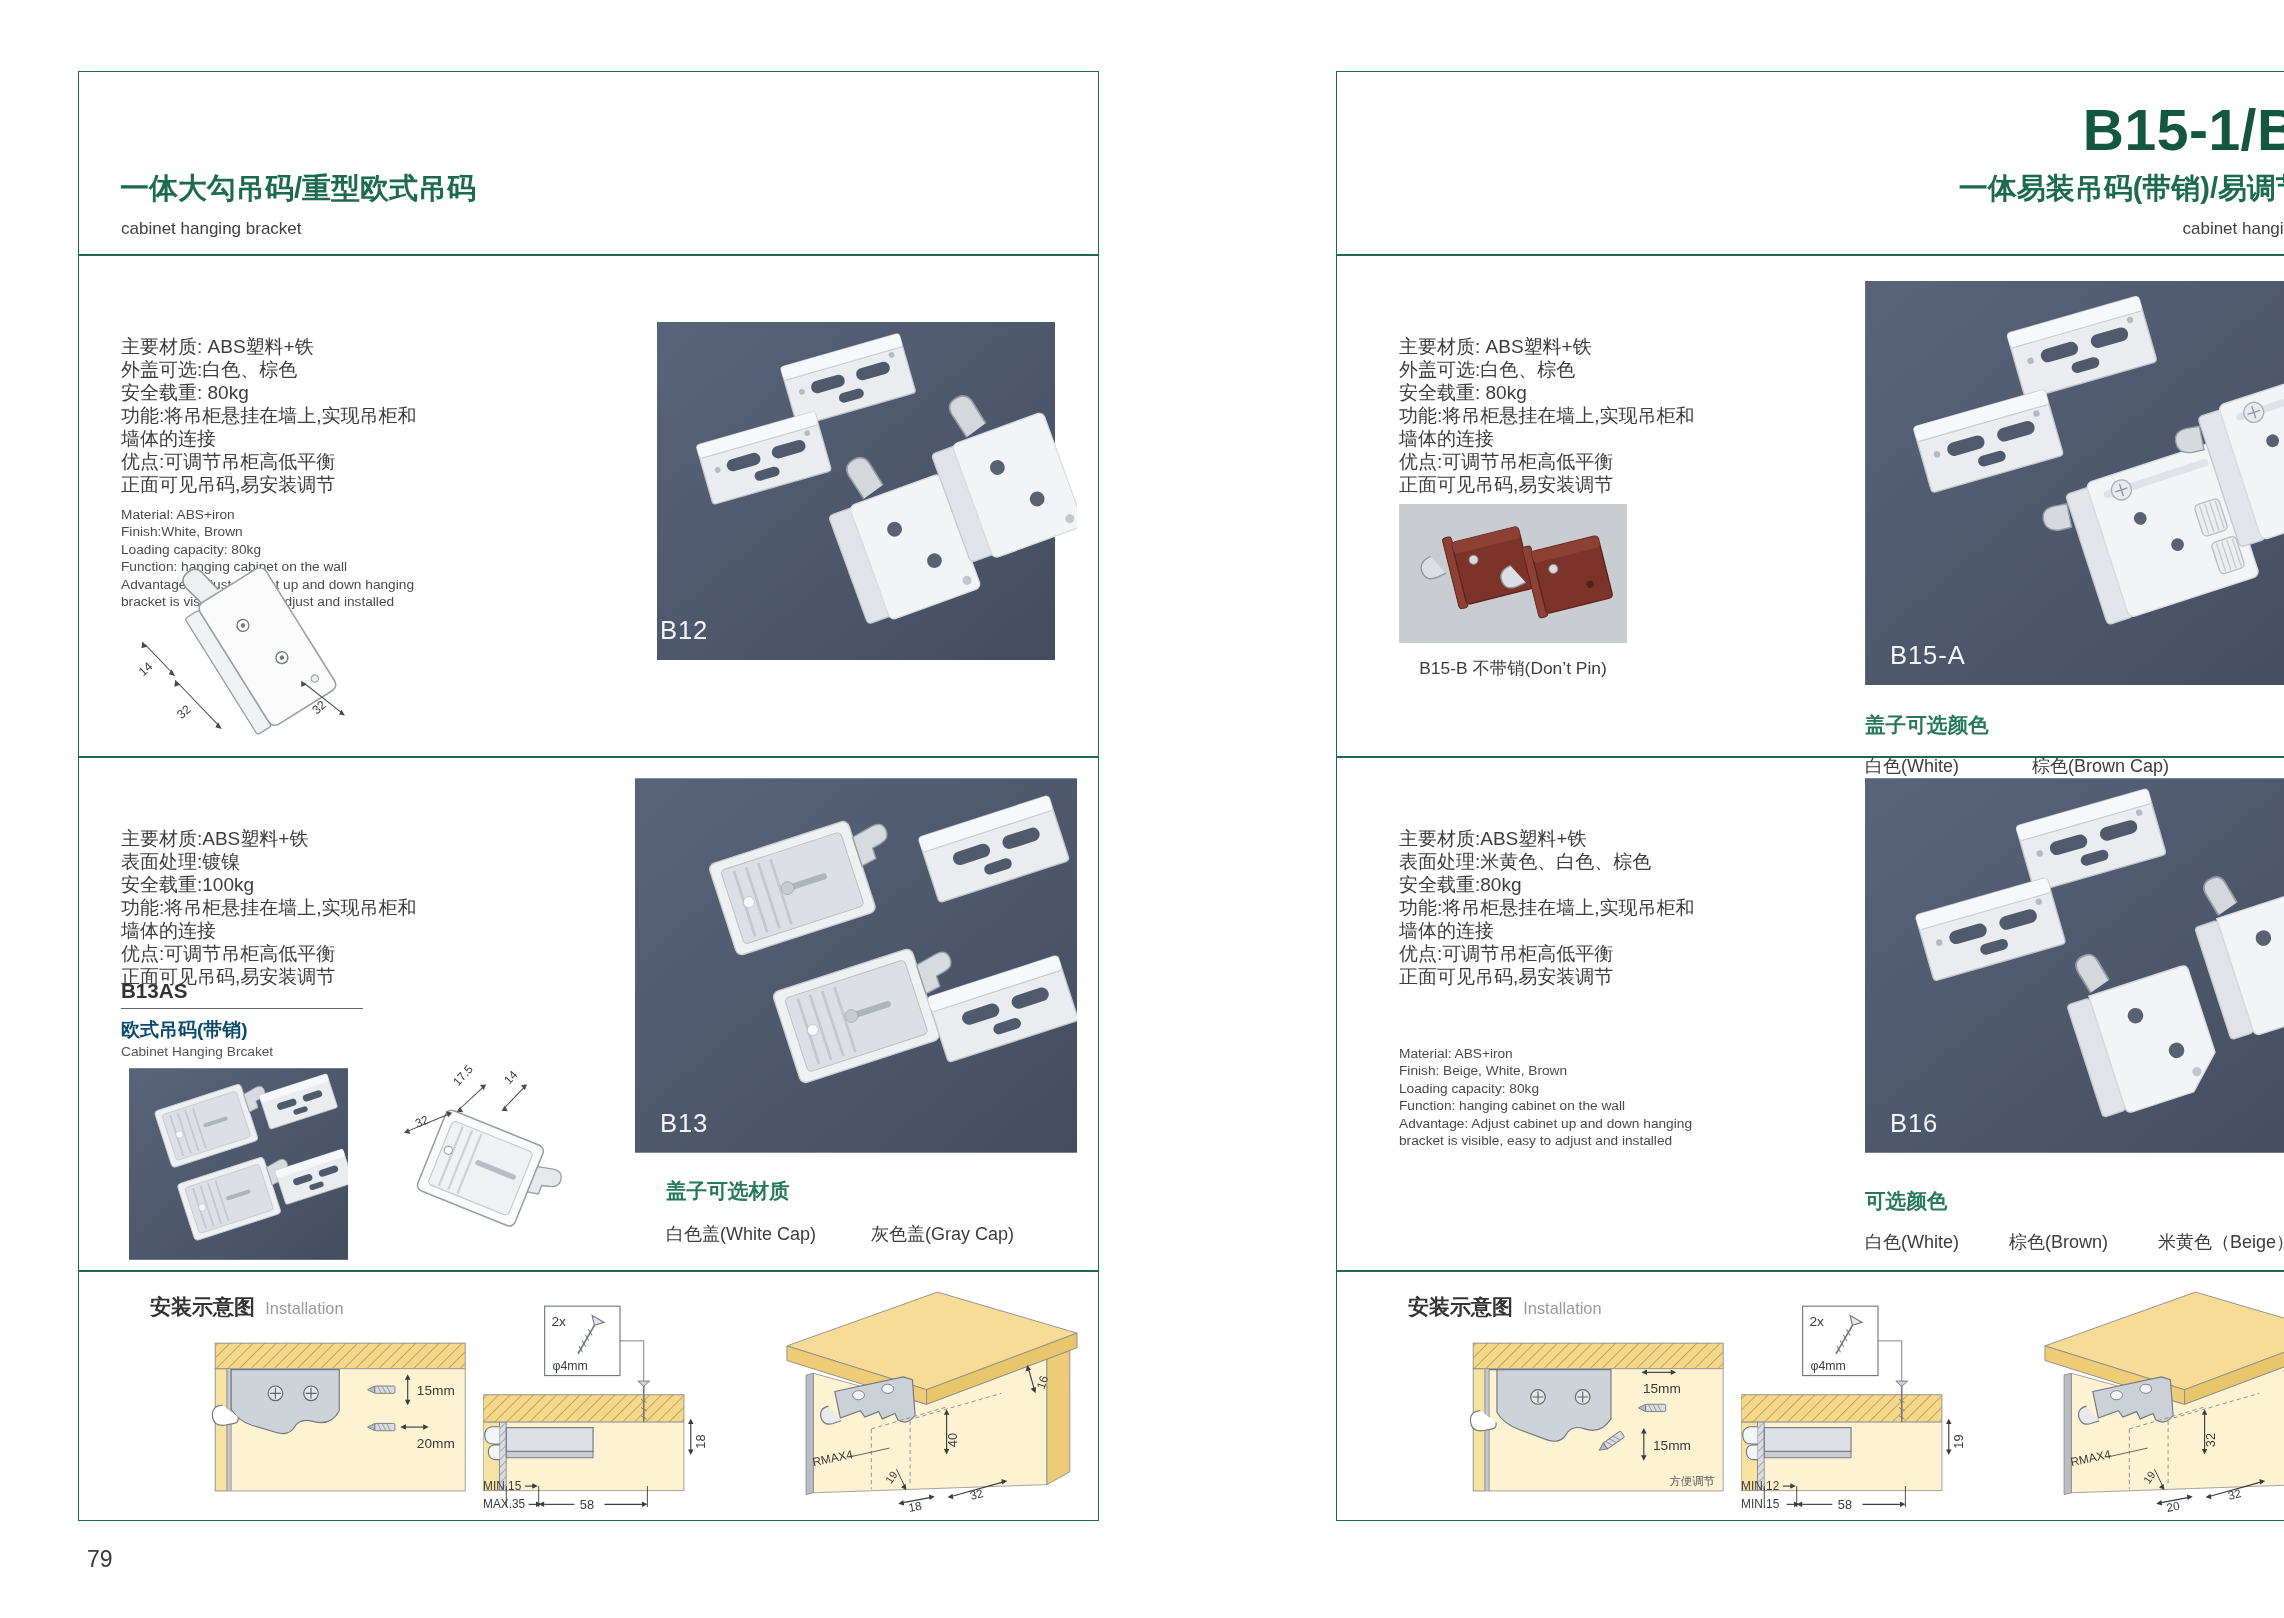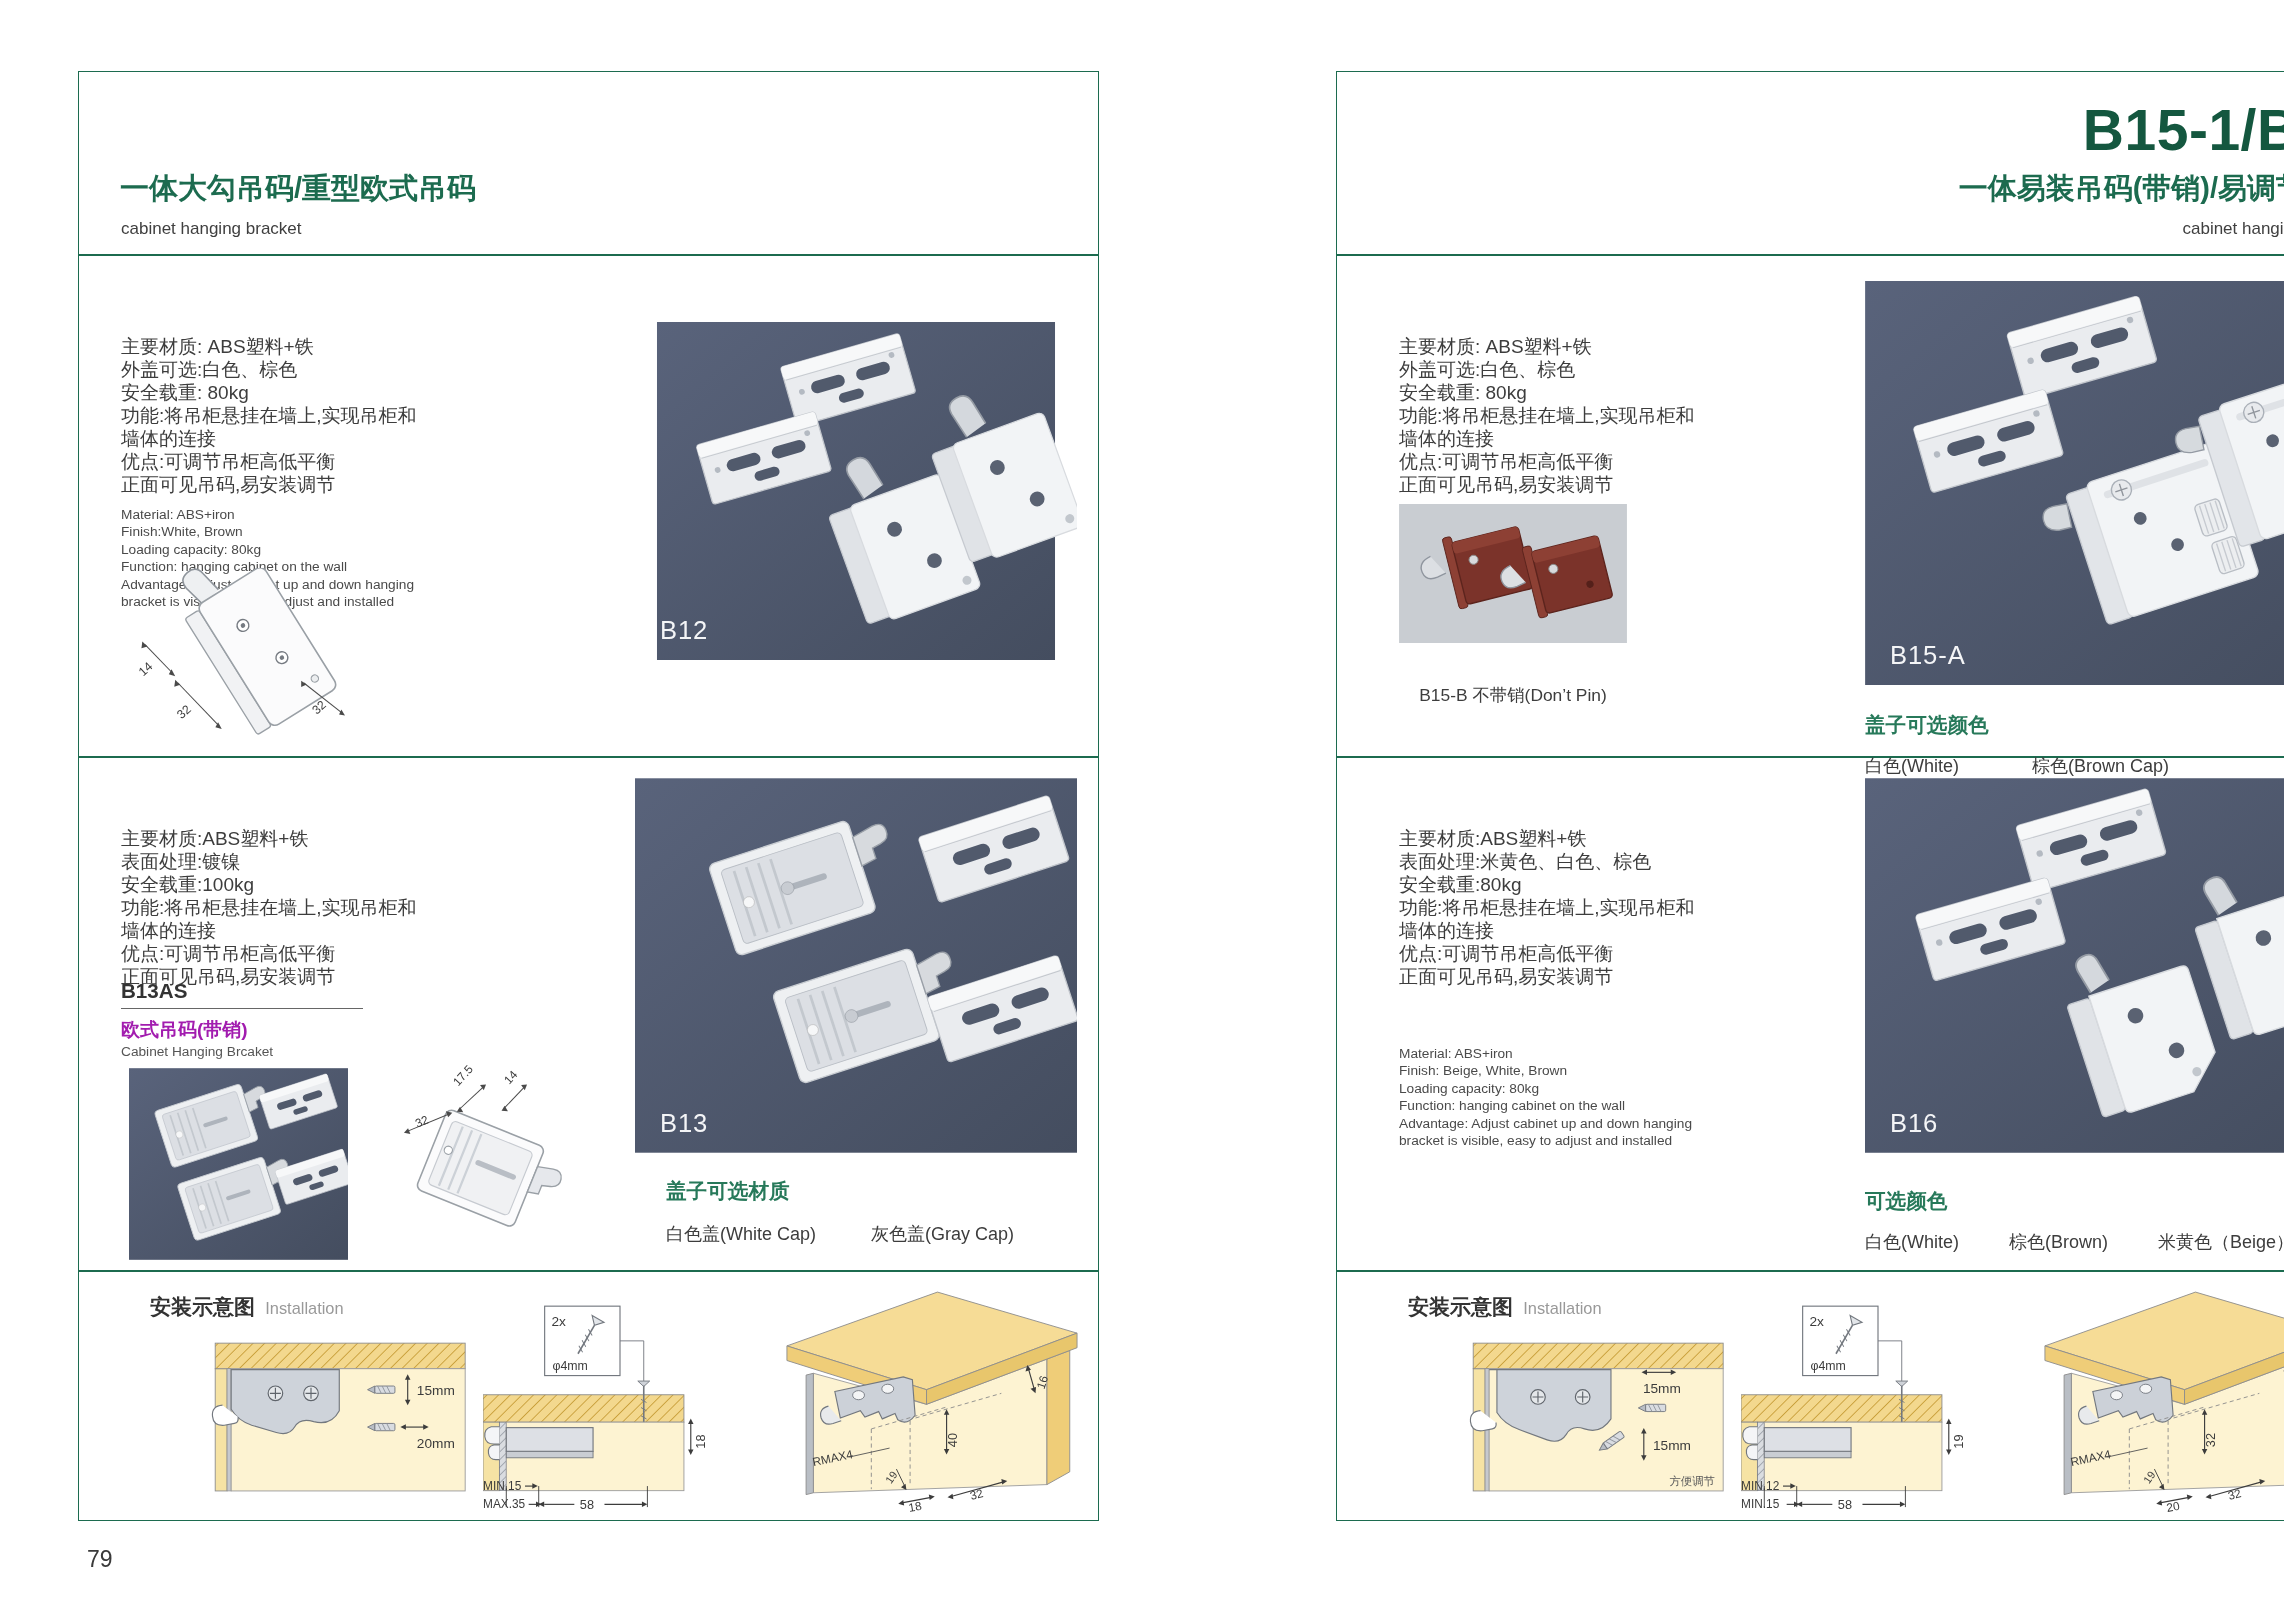--- a/index.html
+++ b/index.html
@@ -10,21 +10,21 @@
   .hline{position:absolute;left:0;right:0;height:1.8px;background:#1c6b4f;}
   .abs{position:absolute;}
   .title{font-size:57px;font-weight:800;color:#14573f;letter-spacing:0.5px;white-space:nowrap;}
   .subtitle{font-size:29px;font-weight:700;color:#1c6b4f;white-space:nowrap;}
   .category{font-size:17px;color:#3f3f3f;white-space:nowrap;}
   .ta-right{text-align:right;}
   .cn-specs div{font-size:19px;line-height:23px;color:#3d3d3d;white-space:nowrap;}
   .en-specs div{font-size:13.7px;line-height:17.4px;color:#4a4a4a;white-space:nowrap;}
   .model-code{font-size:20.6px;font-weight:600;color:#333;}
   .model-underline{height:1.4px;background:#666;}
-  .model-cn{font-size:19px;font-weight:700;color:#a21caf;white-space:nowrap;}
+  .model-cn{font-size:19px;font-weight:700;color:#0c4a6e;white-space:nowrap;}
   .model-en{font-size:13.7px;color:#555;white-space:nowrap;}
   .photo{position:absolute;overflow:hidden;}
   .photo svg{display:block;width:100%;height:100%;}
   .photo-label{position:absolute;left:25px;bottom:14.6px;font-size:25.6px;color:#f4f5f7;letter-spacing:0.9px;}
   .caption{font-size:17.4px;color:#3d3d3d;text-align:center;white-space:nowrap;}
   .opt-heading{font-size:20.6px;font-weight:700;color:#27795a;white-space:nowrap;}
   .opt-row{display:flex;font-size:18px;color:#3d3d3d;white-space:nowrap;}
   .install-heading{white-space:nowrap;}
   .ih-cn{font-size:21px;font-weight:700;color:#333;}
   .ih-en{font-size:16.4px;color:#999;margin-left:8.2px;}
@@ -439,21 +439,21 @@
         <g transform="translate(290,105) rotate(-14)">
           <path d="M-52,18 q-30,6 -26,30 q4,22 30,18 l20,-4" fill="#dcdfe3" stroke="#8f959e" stroke-width="3"></path>
           <rect x="-18" y="-14" width="20" height="160" rx="6" fill="#8d4034" stroke="#5c241d" stroke-width="2"></rect>
           <rect x="0" y="0" width="150" height="140" rx="8" fill="#7b332a" stroke="#5c241d" stroke-width="3"></rect>
           <rect x="0" y="0" width="150" height="26" rx="8" fill="#8d4034"></rect>
           <circle cx="38" cy="48" r="10" fill="#d8dadd" stroke="#888" stroke-width="2"></circle>
           <circle cx="108" cy="100" r="8" fill="#54201a"></circle>
         </g>
       </svg>
     </div>
-    <div class="abs caption" style="left:62px;top:611px;width:228px;">B15-B 不带销(Don’t Pin)</div>
+    <div class="abs caption" style="left:62px;top:584px;width:228px;">B15-B 不带销(Don’t Pin)</div>
 
     <div class="photo" style="left:528px;top:209px;width:475px;height:404px;">
       <svg viewBox="0 0 1040 885">
         <defs>
             <linearGradient id="pg4" x1="0" y1="0" x2="1" y2="1">
               <stop offset="0" stop-color="#59637b"></stop>
               <stop offset="1" stop-color="#444d5f"></stop>
             </linearGradient>
           </defs>
         <rect width="1040" height="885" fill="url(#pg4)"></rect>

